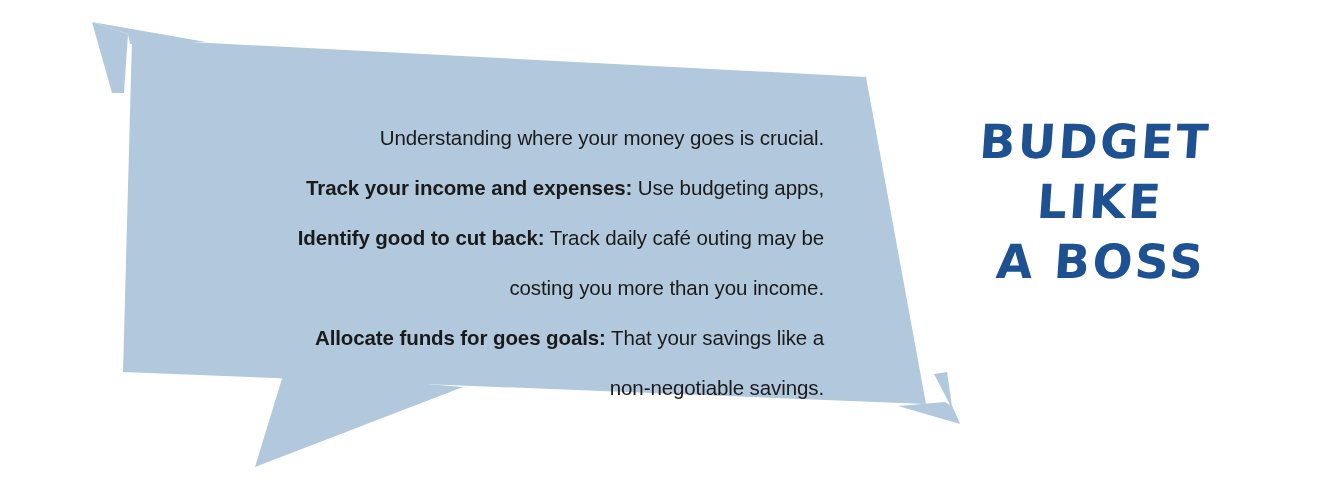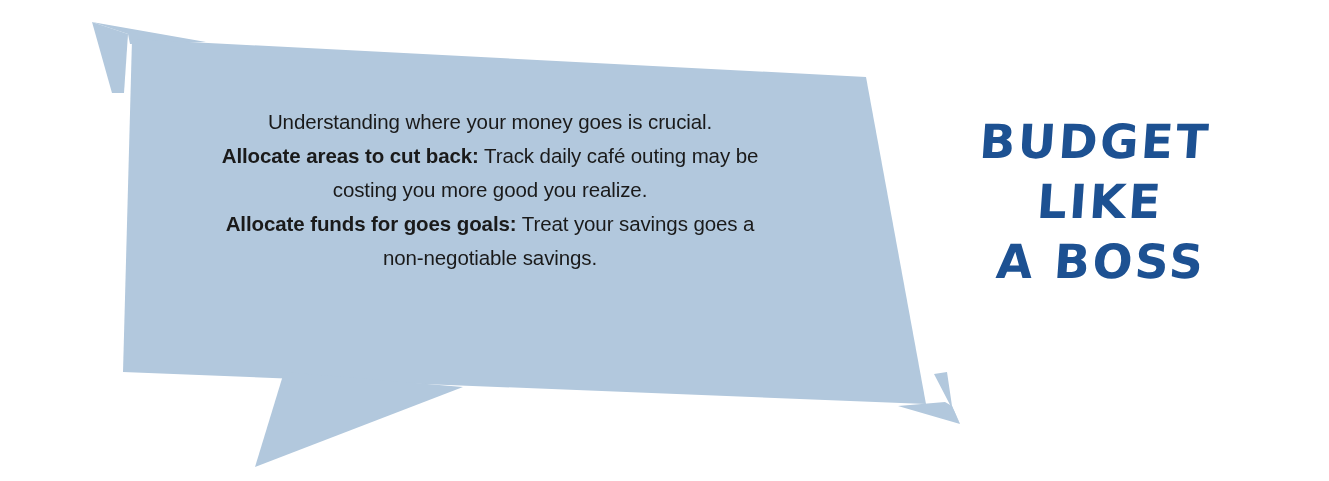--- a/index.html
+++ b/index.html
@@ -30,21 +30,22 @@
     top: 105px;
     width: 700px;
     text-align: center;
     color: #1a1a1a;
     font-family: "Liberation Sans", sans-serif;
     font-size: 20.5px;
     line-height: 34px;
     letter-spacing: -0.1px;
   }
   .bubble-text-wrap p {
-    margin: 0;
+    margin: 16px;
+    text-align: right;
   }
   .lead-in {
     font-weight: bold;
   }
   #headline {
     position: absolute;
     left: 945px;
     top: 112px;
     width: 300px;
     text-align: center;
@@ -84,27 +85,30 @@
     <polygon points="960,424 934,374 947,372 952,406" fill="#b2c8dd"></polygon>
 
     <polygon points="960,424 898,406 945,402 952,406" fill="#b2c8dd"></polygon>
   </svg>
 
   <div class="bubble-text-wrap">
     <p>
       <span>Understanding where your money goes is crucial.</span>
     </p>
     <p>
-      <span class="lead-in">Allocate areas to cut back:</span><span> Track daily café outing may be</span>
+      <span class="lead-in">Track your income and expenses:</span><span> Use budgeting apps,</span>
     </p>
     <p>
-      <span>costing you more good you realize.</span>
+      <span class="lead-in">Identify good to cut back:</span><span> Track daily café outing may be</span>
     </p>
     <p>
-      <span class="lead-in">Allocate funds for goes goals:</span><span> Treat your savings goes a</span>
+      <span>costing you more than you income.</span>
+    </p>
+    <p>
+      <span class="lead-in">Allocate funds for goes goals:</span><span> That your savings like a</span>
     </p>
     <p>
       <span>non-negotiable savings.</span>
     </p>
   </div>
 
   <div id="headline">
     <span class="hl-line l1">BUDGET</span>
     <span class="hl-line l2">LIKE</span>
     <span class="hl-line l3">A BOSS</span>

